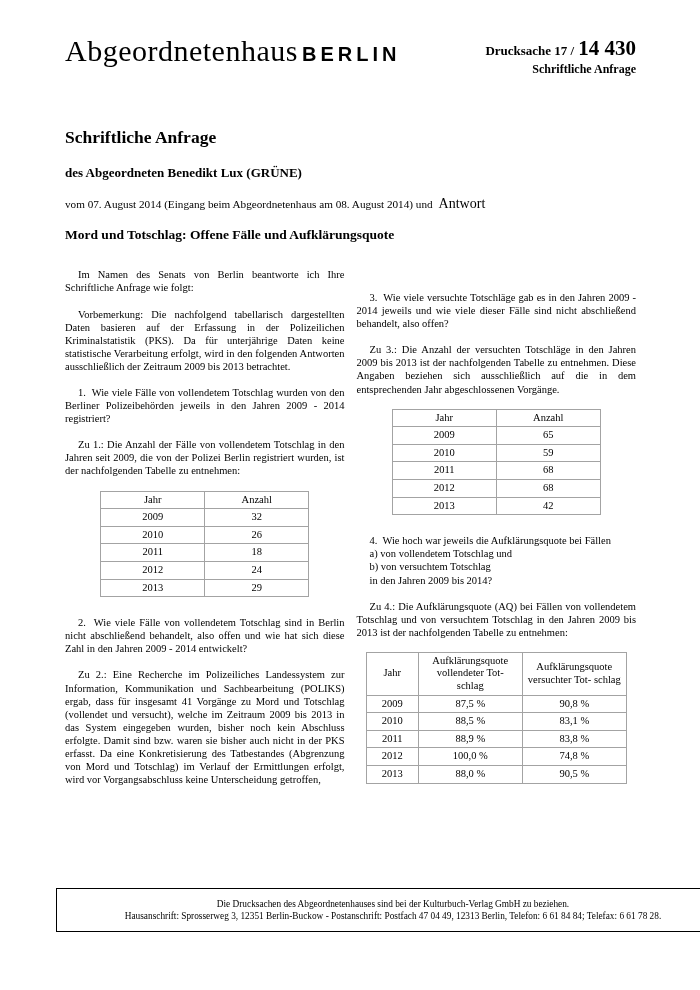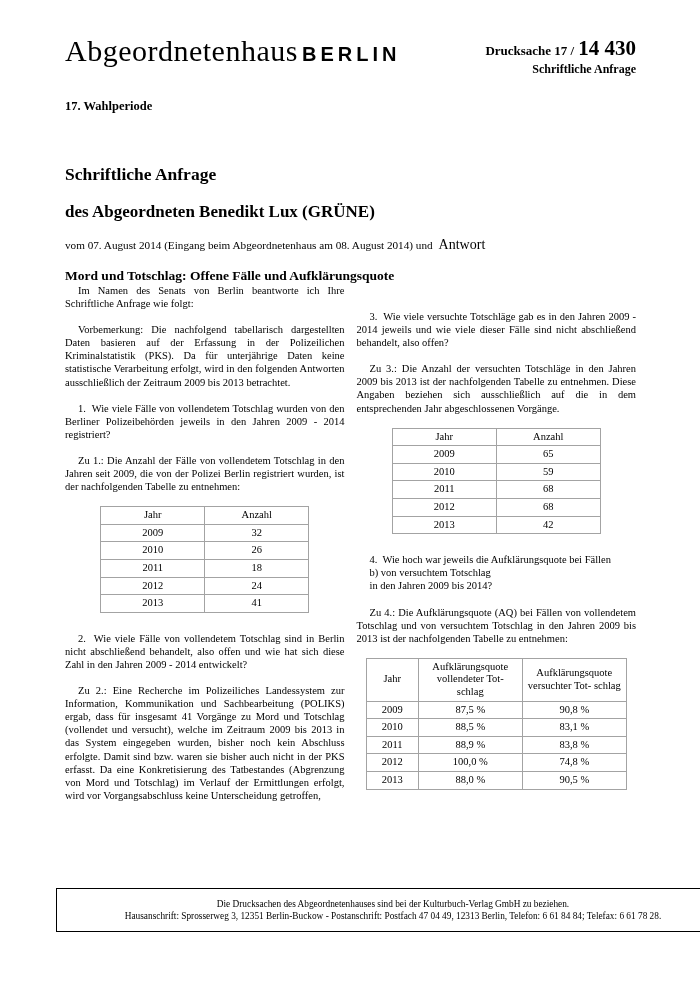--- a/index.html
+++ b/index.html
@@ -24,31 +24,33 @@
   .docref { text-align:right; margin-top:2px; }
   .docref-label  { font-size:13px; font-weight:bold; }
   .docref-number { font-size:21px; font-weight:bold; }
   .docref-sub    { font-size:12px; font-weight:bold; margin-top:1px; }
 
   .wahlperiode { padding-left:65px; margin-top:22px; font-size:12.5px; font-weight:bold; }
 
   
   .titleblock { padding:0 65px; }
   .main-title { font-size:17.5px; font-weight:bold; margin-top:50px; }
-  .author-line { font-size:17px; font-weight:bold; margin-top:17px; }
+  .author-line { font-size:13px; font-weight:bold; margin-top:17px; }
   .date-line { font-size:11.2px; margin-top:15px; }
   .answer-label { font-size:14px; font-weight:normal; margin-left:6px; }
   .subject-title { font-size:13.5px; font-weight:bold; margin-top:15px; }
 
   
   .columns {
     display:flex; gap:12px;
     padding:0 64px 0 65px;
+    margin-top:22px;
     font-size:10.5px; line-height:13.1px;
     text-align:justify;
+    align-items:center;
   }
   .col { width:280px; }
   .para { margin-bottom:13px; text-indent:13px; }
   .para.no-indent { text-indent:0; }
   .para.mt-lg { margin-top:26px; }
   .subline { display:block; text-indent:13px; }
 
   
   table.dtable {
     border-collapse:collapse;
@@ -86,21 +88,20 @@
     </div>
     <div class="docref">
       <div>
         <span class="docref-label">Drucksache 17 /</span>
         <span class="docref-number">14 430</span>
       </div>
       <div class="docref-sub">Schriftliche Anfrage</div>
     </div>
   </div>
 
-  <div class="wahlperiode">17. Wahlperiode</div>
 
   <div class="titleblock">
     <div class="main-title">Schriftliche Anfrage</div>
     <div class="author-line">des Abgeordneten Benedikt Lux (GRÜNE)</div>
     <div class="date-line">
       <span>vom 07. August 2014 (Eingang beim Abgeordnetenhaus am 08. August 2014) und</span><span class="answer-label">Antwort</span>
     </div>
     <div class="subject-title">Mord und Totschlag: Offene Fälle und Aufklärungsquote</div>
   </div>
 
@@ -129,21 +130,21 @@
         <tr>
           <td>2011</td>
           <td>18</td>
         </tr>
         <tr>
           <td>2012</td>
           <td>24</td>
         </tr>
         <tr>
           <td>2013</td>
-          <td>41</td>
+          <td>29</td>
         </tr>
       </tbody>
         </table>
 
       <p class="para">2.&nbsp; Wie viele Fälle von vollendetem Totschlag sind in Berlin nicht abschließend behandelt, also offen und wie hat sich diese Zahl in den Jahren 2009 - 2014 entwickelt?</p>
       <p class="para">Zu 2.: Eine Recherche im Polizeiliches Landessystem zur Information, Kommunikation und Sachbearbeitung (POLIKS) ergab, dass für insgesamt 41 Vorgänge zu Mord und Totschlag (vollendet und versucht), welche im Zeitraum 2009 bis 2013 in das System eingegeben wurden, bisher noch kein Abschluss erfolgte. Damit sind bzw. waren sie bisher auch nicht in der PKS erfasst. Da eine Konkretisierung des Tatbestandes (Abgrenzung von Mord und Totschlag) im Verlauf der Ermittlungen erfolgt, wird vor Vorgangsabschluss keine Unterscheidung getroffen,</p>
     </div>
 
     <div class="col">
       <p class="para mt-lg">3.&nbsp; Wie viele versuchte Totschläge gab es in den Jahren 2009 - 2014 jeweils und wie viele dieser Fälle sind nicht abschließend behandelt, also offen?</p>
@@ -173,20 +174,21 @@
         </tr>
         <tr>
           <td>2013</td>
           <td>42</td>
         </tr>
       </tbody>
         </table>
 
       <p class="para">
         <span>4.&nbsp; Wie hoch war jeweils die Aufklärungsquote bei Fällen</span>
+        <span class="subline">a) von vollendetem Totschlag und</span>
         <span class="subline">b) von versuchtem Totschlag</span>
         <span class="subline">in den Jahren 2009 bis 2014?</span>
       </p>
       <p class="para">Zu 4.: Die Aufklärungsquote (AQ) bei Fällen von vollendetem Totschlag und von versuchtem Totschlag in den Jahren 2009 bis 2013 ist der nachfolgenden Tabelle zu entnehmen:</p>
 
       <table class="dtable t3col">
         <tbody>
             <tr>
           <th class="c-year">Jahr</th>
           <th class="c-rate">Aufklärungsquote vollendeter Tot- schlag</th>

